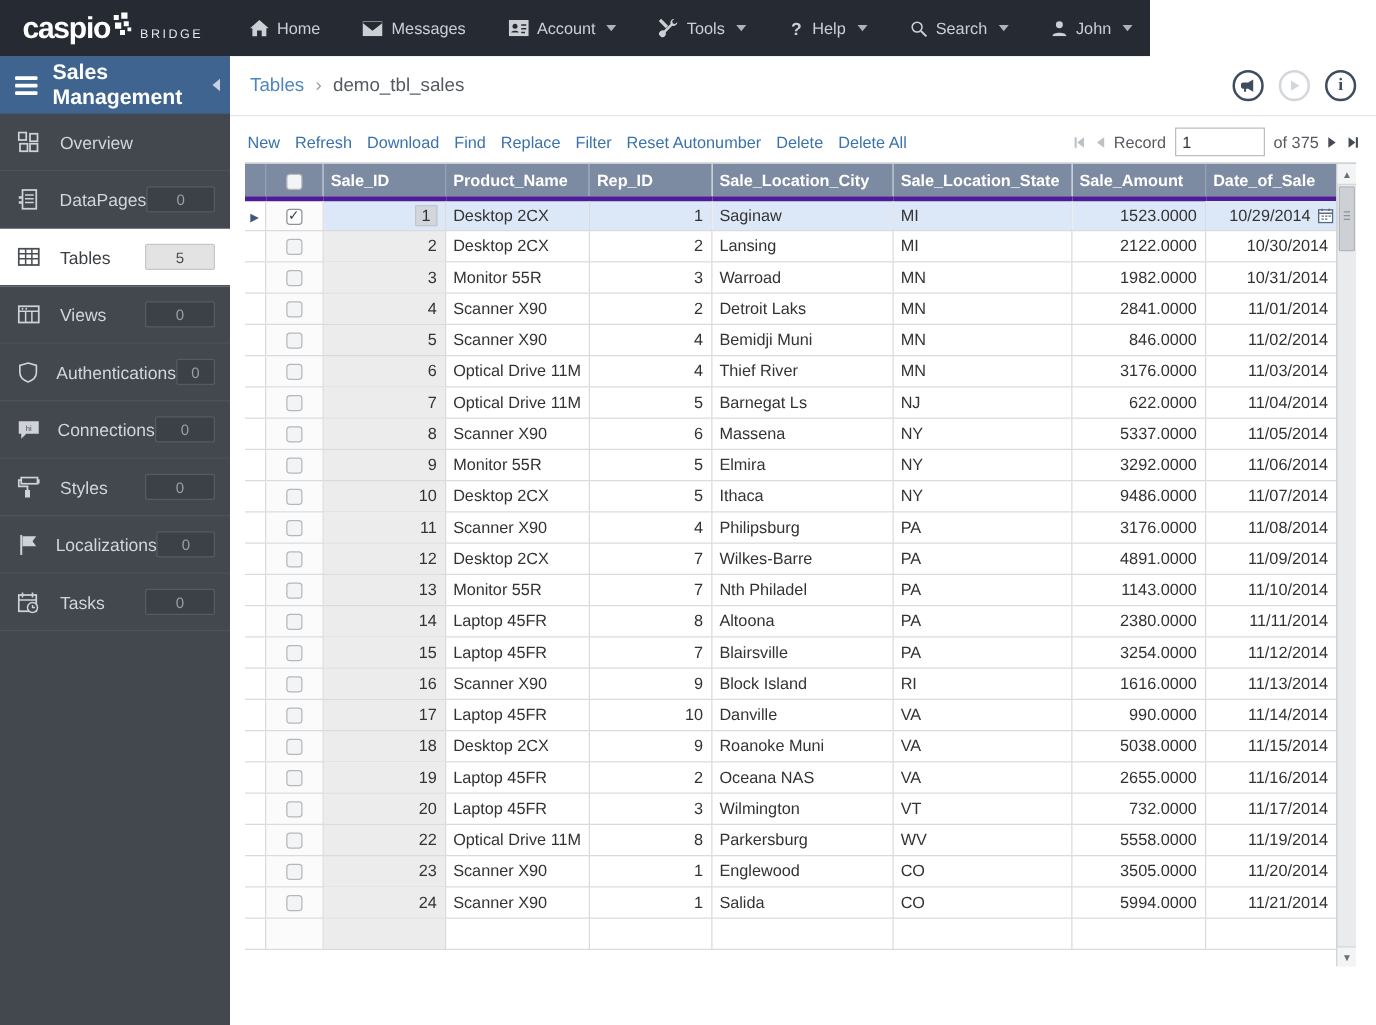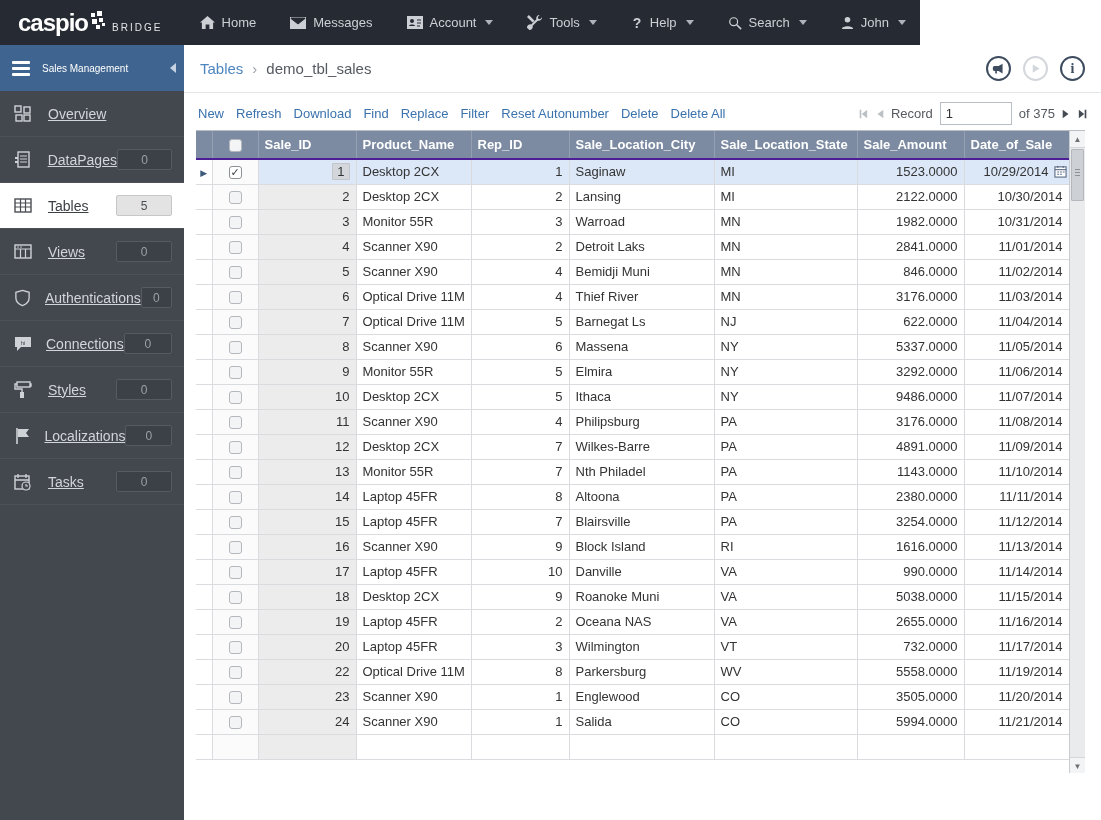--- a/index.html
+++ b/index.html
@@ -20,27 +20,27 @@
   .nav-item svg { display:block; }
   .caret { width:0; height:0; border-left:4px solid transparent; border-right:4px solid transparent;
     border-top:5px solid #aeb3b9; margin-left:2px; }
 
   
   .sidebar { position:absolute; left:0; top:45px; width:184px; height:775px; background:#43474e; }
   .sb-header { height:46px; background:#3f648f; display:flex; align-items:center;
     padding:0 8px 0 12px; color:#fff; }
   .hamburger { width:18px; display:flex; flex-direction:column; gap:3px; margin-right:12px; cursor:pointer; }
   .hamburger i { height:3px; background:#fff; border-radius:1px; }
-  .sb-title { font-size:10px; flex:1; }
+  .sb-title { font-size:17px; flex:1;font-weight:bold; }
   .sb-collapse { width:0; height:0; border-top:5px solid transparent; border-bottom:5px solid transparent;
     border-right:6px solid #c6d2e2; cursor:pointer; }
   .sb-item { height:46px; display:flex; align-items:center; padding:0 12px 0 14px;
     border-bottom:1px solid #4d5158; color:#d2d5d9; font-size:14px; cursor:pointer; }
   .sb-item .sb-ic { width:20px; height:20px; margin-right:14px; color:#cfd3d8; display:flex; align-items:center; }
-  .sb-item .sb-label { flex:1;text-decoration:underline; }
+  .sb-item .sb-label { flex:1; }
   .sb-badge { width:56px; height:21px; background:#3c4147; border:1px solid #565b62;
     color:#9aa0a7; font-size:12px; display:flex; align-items:center; justify-content:center; border-radius:2px; }
   .sb-item.active { background:#ffffff; color:#3c4045; }
   .sb-item.active .sb-ic { color:#4a4e53; }
   .sb-item.active .sb-badge { background:#e3e3e3; border-color:#c7c7c7; color:#4a4e53; }
 
   
   .main { position:absolute; left:184px; top:45px; width:917px; height:775px; background:#fff; }
   .crumb-bar { height:48px; display:flex; align-items:center; justify-content:space-between;
     padding:0 16px 0 16px; border-bottom:1px solid #e4e6e9; }
@@ -69,21 +69,21 @@
   .rn-btn { cursor:pointer; display:flex; align-items:center; }
   .rn-btn svg { display:block; }
   .rec-input { width:72px; height:23px; border:1px solid #b9bec4; font-size:13px; padding:0 5px;
     font-family:"Liberation Sans", sans-serif; color:#333; }
 
   
   .grid-wrap { position:relative; margin-left:12px; width:889px; height:643px; overflow:hidden;
     border-top:1px solid #b9bec4; }
   table.grid { border-collapse:collapse; table-layout:fixed; width:873px; font-size:13px; color:#333; }
   .grid th { background:#7c8ba1; color:#fff; font-size:13px; font-weight:bold; text-align:left;
-    height:28px; padding:0 6px; border-right:1px solid #95a1b3; border-bottom:2px solid #4c1d95;
+    height:28px; padding:0 6px; border-right:1px solid #95a1b3; border-bottom:4px solid #4c1d95;
     overflow:hidden; white-space:nowrap; }
   .grid th.cb-h, .grid th.ptr-h { padding:0; text-align:center; }
   .grid td { height:25px; padding:0 6px; border-bottom:1px solid #d9dbde; border-right:1px solid #d9dbde;
     overflow:hidden; white-space:nowrap; background:#fff; }
   .grid td.num { text-align:right; }
   .grid td.ptr { padding:0; text-align:center; border-right:1px solid #d9dbde; background:#fff; }
   .grid td.cb { padding:0; text-align:center; background:#fbfbfb; }
   .grid td.idc { background:#ececec; text-align:right; }
   tr.sel td { background:#dce8f8; }
   tr.sel td.idc { background:#dce8f8; }

